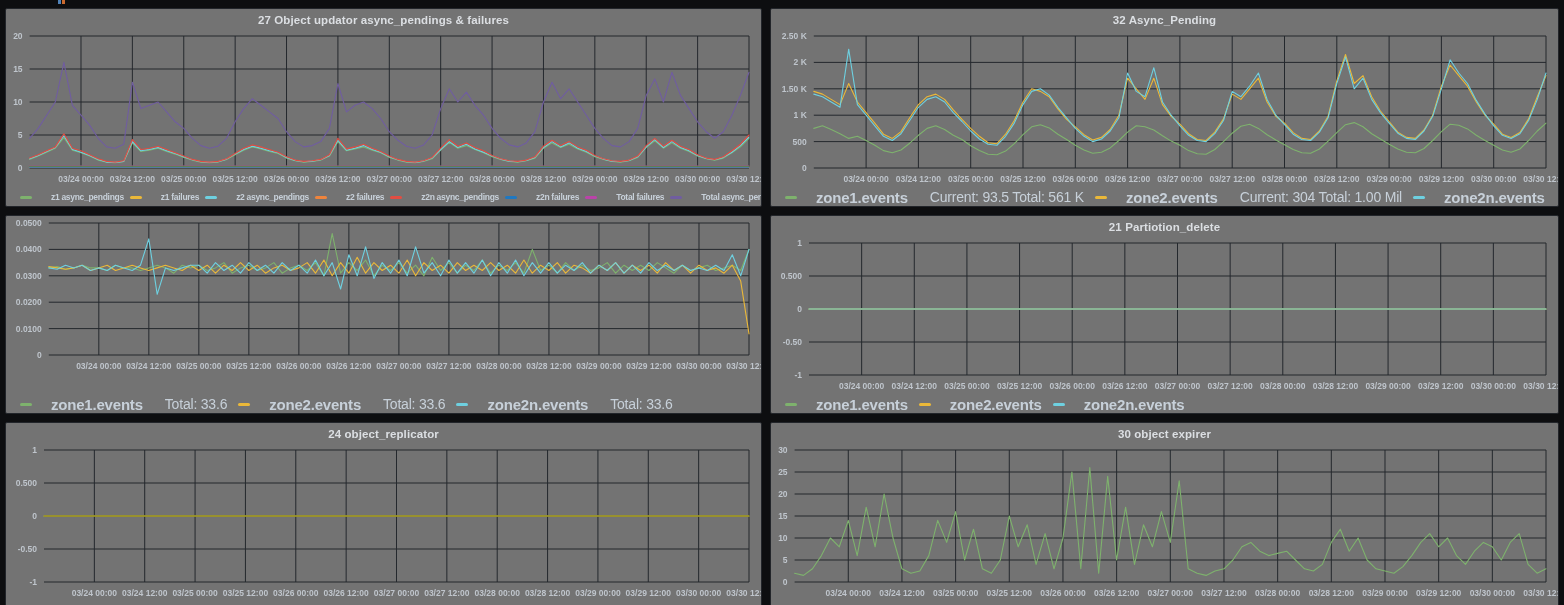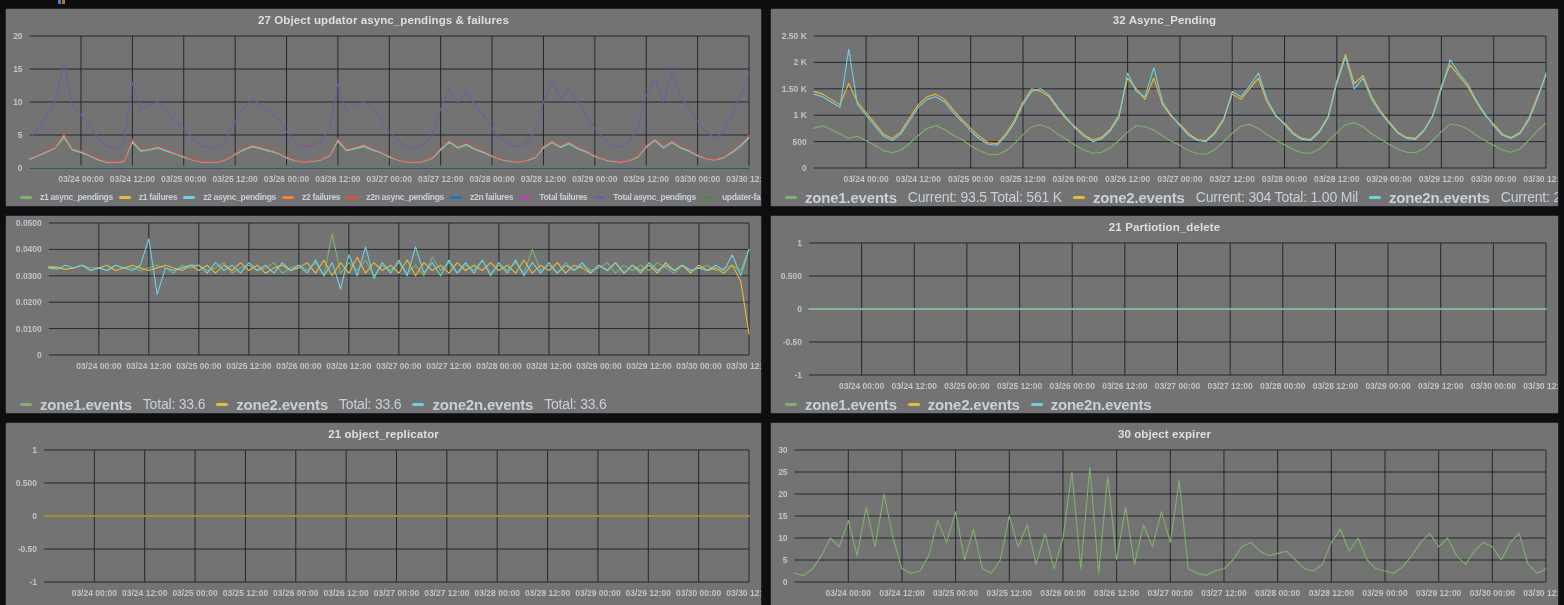--- a/index.html
+++ b/index.html
@@ -31,21 +31,21 @@
   }
   .plot{flex:1 1 auto;min-height:0;}
   .plot svg{display:block;}
   .legend{
     flex:0 0 18px;height:18px;
     display:flex;align-items:center;
     gap:11px;margin-left:14px;
     overflow:hidden;white-space:nowrap;
   }
   .legend.tight{gap:6px;font-size:0;}
-  .legend-item{display:flex;align-items:center;gap:8px;cursor:pointer;}
+  .legend-item{display:flex;align-items:center;gap:19px;cursor:pointer;}
   .lg-mark{display:inline-block;width:12px;height:3px;border-radius:1.5px;flex:0 0 12px;}
   .lg-text{font-size:15px;color:#c7d0d9;font-weight:700;letter-spacing:-0.2px;}
   .legend.tight .lg-text{font-size:8.5px;letter-spacing:-0.3px;}
   .lg-stats{font-size:14px;color:#c7d0d9;font-weight:400;margin-left:3px;letter-spacing:-0.2px;}
   .artifact{position:absolute;top:0;left:58px;height:4px;display:flex;gap:1px;}
   .artifact i{display:block;width:3px;height:4px;}
 </style>
 </head>
 <body>
 
@@ -341,21 +341,21 @@
           <span class="lg-text">zone2.events</span>
         </span>
         <span class="legend-item">
           <span class="lg-mark" style="background: rgb(110, 208, 224);"></span>
           <span class="lg-text">zone2n.events</span>
         </span>
       </div>
   </section>
 
   <section class="panel">
-    <h2 class="panel-title">21 object_replicator</h2>
+    <h2 class="panel-title">24 object_replicator</h2>
     <div class="plot">
       <svg width="755" height="159" viewBox="0 0 755 159">
           <line x1="38" y1="139" x2="743" y2="139" stroke="#24282d" stroke-width="1"></line>
           <text x="31" y="142" fill="#bfc5cc" font-size="8.5" font-weight="700" text-anchor="end" font-family="Liberation Sans, sans-serif">-1</text>
           <line x1="38" y1="106" x2="743" y2="106" stroke="#24282d" stroke-width="1"></line>
           <text x="31" y="109" fill="#bfc5cc" font-size="8.5" font-weight="700" text-anchor="end" font-family="Liberation Sans, sans-serif">-0.50</text>
           <line x1="38" y1="73" x2="743" y2="73" stroke="#24282d" stroke-width="1"></line>
           <text x="31" y="76" fill="#bfc5cc" font-size="8.5" font-weight="700" text-anchor="end" font-family="Liberation Sans, sans-serif">0</text>
           <line x1="38" y1="40" x2="743" y2="40" stroke="#24282d" stroke-width="1"></line>
           <text x="31" y="43" fill="#bfc5cc" font-size="8.5" font-weight="700" text-anchor="end" font-family="Liberation Sans, sans-serif">0.500</text>

